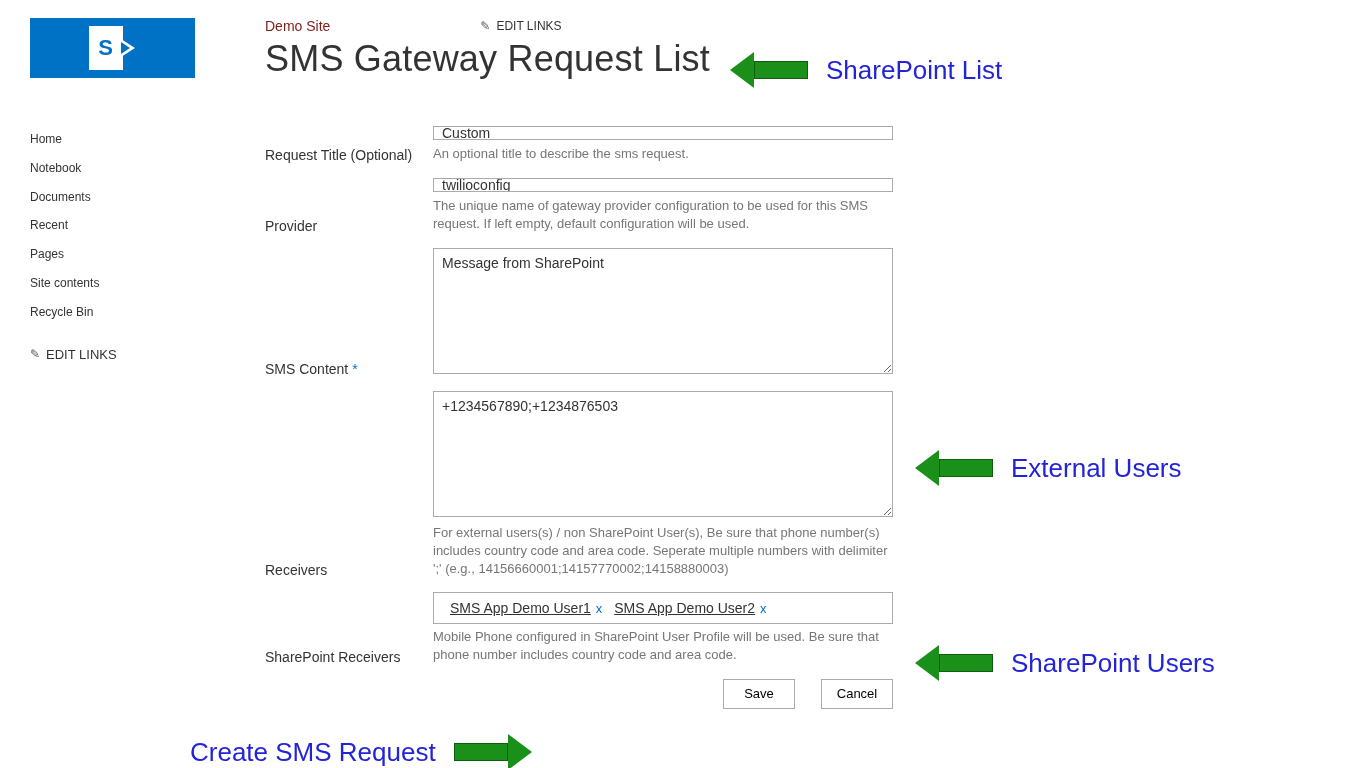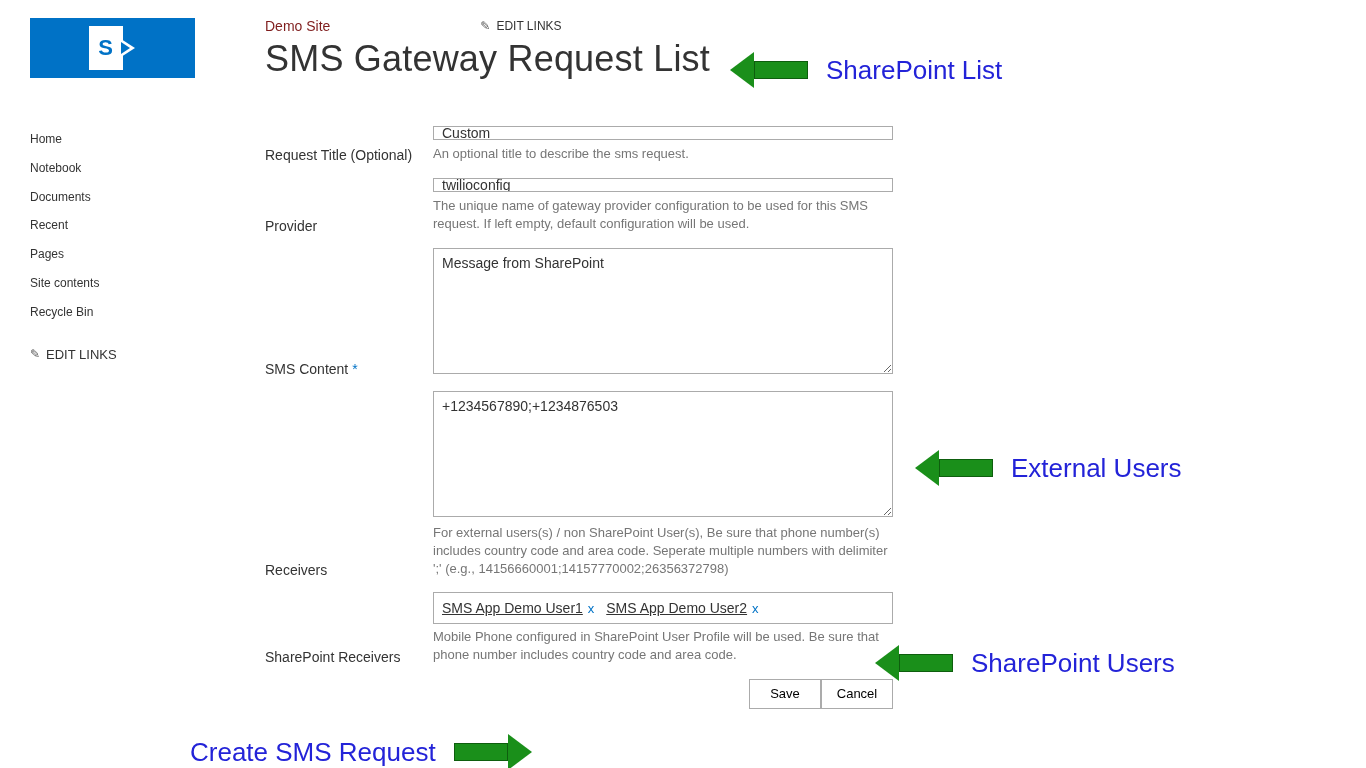--- a/index.html
+++ b/index.html
@@ -173,21 +173,21 @@
     width: 460px;
     margin-top: 4px;
     line-height: 1.4;
   }
 
   
   .people-picker {
     width: 460px;
     min-height: 32px;
     border: 1px solid #ababab;
-    padding: 4px 8px;
+    padding: 4px 16px;
     display: flex;
     flex-wrap: wrap;
     align-items: center;
     gap: 6px;
   }
   .people-chip {
     font-size: 14px;
     color: #333;
     text-decoration: underline;
     cursor: pointer;
@@ -199,21 +199,21 @@
     margin-left: 1px;
     margin-right: 6px;
     text-decoration: none;
   }
 
   
   .buttons-row {
     display: flex;
     justify-content: flex-end;
     width: 628px;
-    gap: 0;
+    gap: 26px;
     margin-top: 8px;
   }
   .sp-button {
     min-width: 72px;
     height: 30px;
     background: #fff;
     border: 1px solid #ababab;
     font-family: inherit;
     font-size: 13px;
     cursor: pointer;
@@ -324,21 +324,21 @@
       </div>
       <div class="form-field">
         <textarea rows="7" style="">Message from SharePoint</textarea>
       </div>
     </div>
 
     <div class="form-row">
       <div class="form-label">Receivers</div>
       <div class="form-field">
         <textarea rows="7" style="">+1234567890;+1234876503</textarea>
-        <div class="help-text">For external users(s) / non SharePoint User(s), Be sure that phone number(s) includes country code and area code. Seperate multiple numbers with delimiter ';' (e.g., 14156660001;14157770002;26356372798)</div>
+        <div class="help-text">For external users(s) / non SharePoint User(s), Be sure that phone number(s) includes country code and area code. Seperate multiple numbers with delimiter ';' (e.g., 14156660001;14157770002;14158880003)</div>
       </div>
     </div>
 
     <div class="form-row">
       <div class="form-label">SharePoint Receivers</div>
       <div class="form-field">
         <div class="people-picker">
           <span>
             <span class="people-chip">SMS App Demo User1</span>
             <span class="chip-x">x</span>
@@ -369,21 +369,21 @@
 </div>
 
 <div class="anno" style="top:450px; left:915px;">
   <div class="arrow-left-body">
     <div class="arrow-head-left"></div>
     <div class="arrow-stem"></div>
   </div>
   <span class="anno-label">External Users</span>
 </div>
 
-<div class="anno" style="top:645px; left:875px;">
+<div class="anno" style="top:645px; left:915px;">
   <div class="arrow-left-body">
     <div class="arrow-head-left"></div>
     <div class="arrow-stem"></div>
   </div>
   <span class="anno-label">SharePoint Users</span>
 </div>
 
 <div class="anno" style="top:734px; left:190px;">
   <span class="anno-label">Create SMS Request</span>
   <div class="arrow-right-body">

